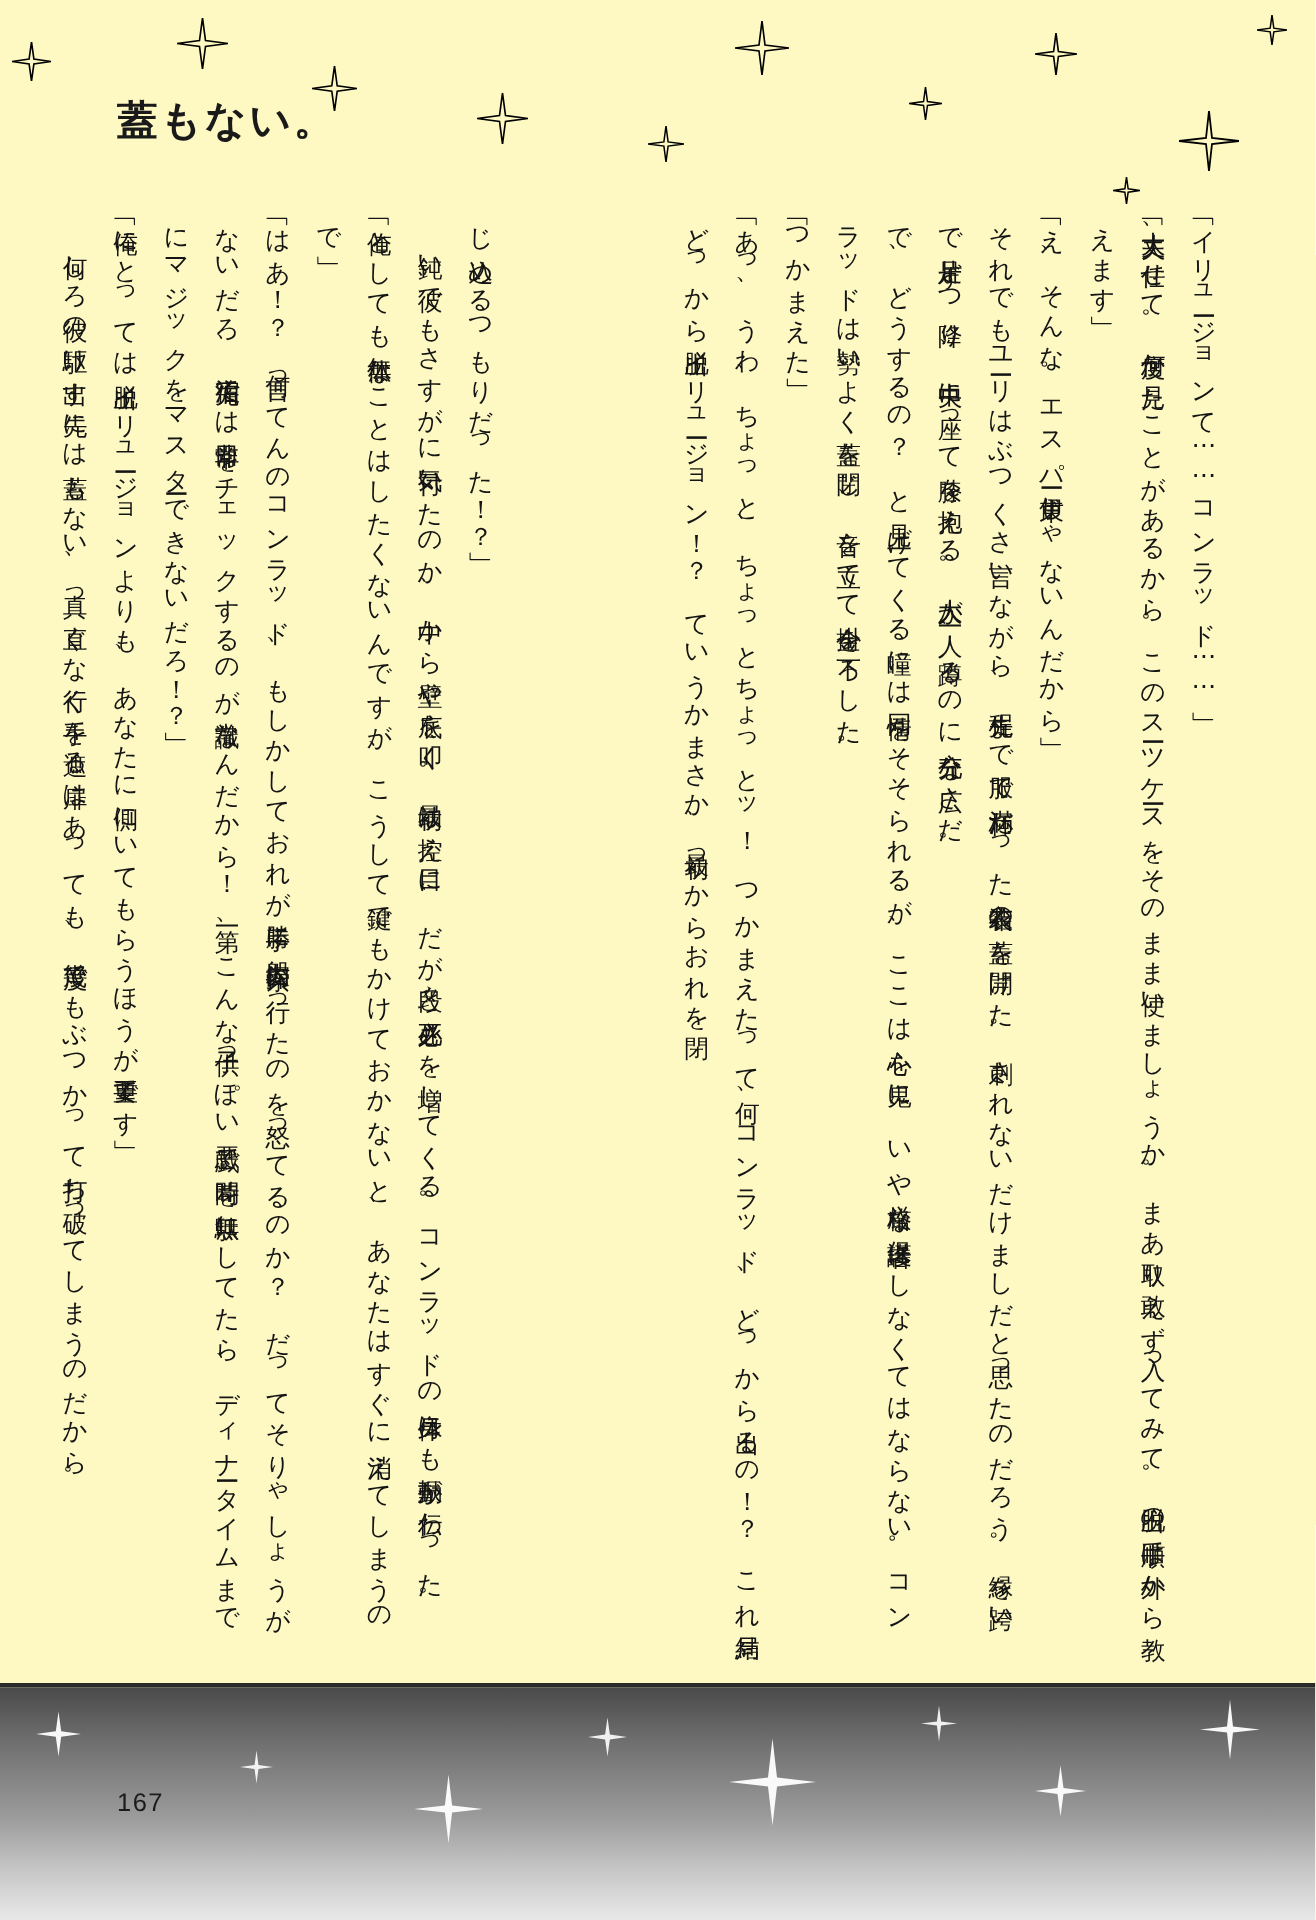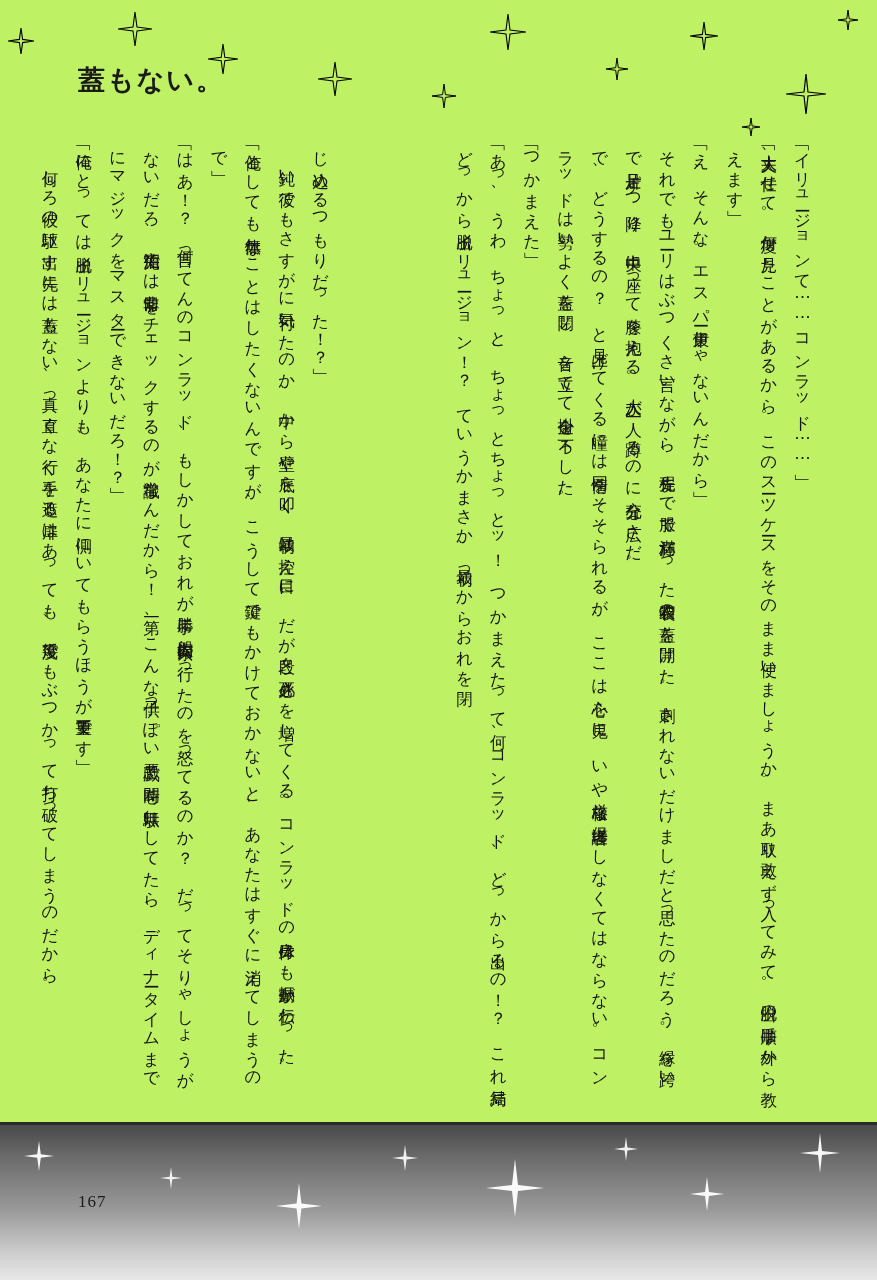--- a/index.html
+++ b/index.html
@@ -4,21 +4,21 @@
 <style>
   html, body {
     margin: 0;
     padding: 0;
     background: #ffffff;
   }
   .page {
     position: relative;
     width: 877px;
     height: 1280px;
-    background: #bef264;
+    background: #fef9c3;
     overflow: hidden;
     font-family: "Liberation Serif", "DejaVu Serif", serif;
   }
 
   
   .sparkle {
     position: absolute;
     pointer-events: none;
   }
   .sparkle svg { display: block; }
@@ -76,21 +76,21 @@
     width: 877px;
     height: 3px;
     background: #2b2b2b;
   }
   .page-number {
     position: absolute;
     left: 78px;
     bottom: 68px;
     font-size: 17px;
     color: #1b1b1b;
-    font-family: Liberation Serif, serif;
+    font-family: Liberation Sans, sans-serif;
     letter-spacing: 1px;
   }
 </style>
 </head>
 <body>
 
 <div class="page">
 
   <div class="sparkle" style="left:8px; top:28px;">
     <svg width="26" height="26" viewBox="0 0 26 26">

